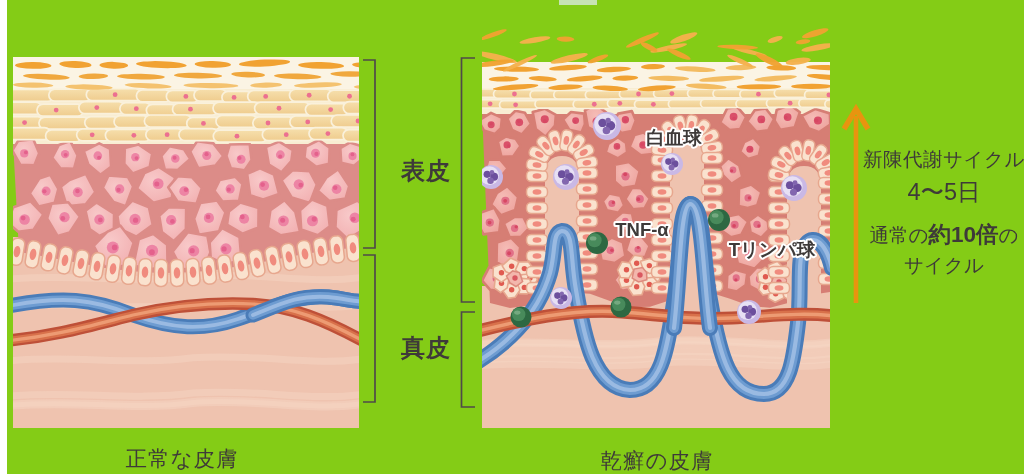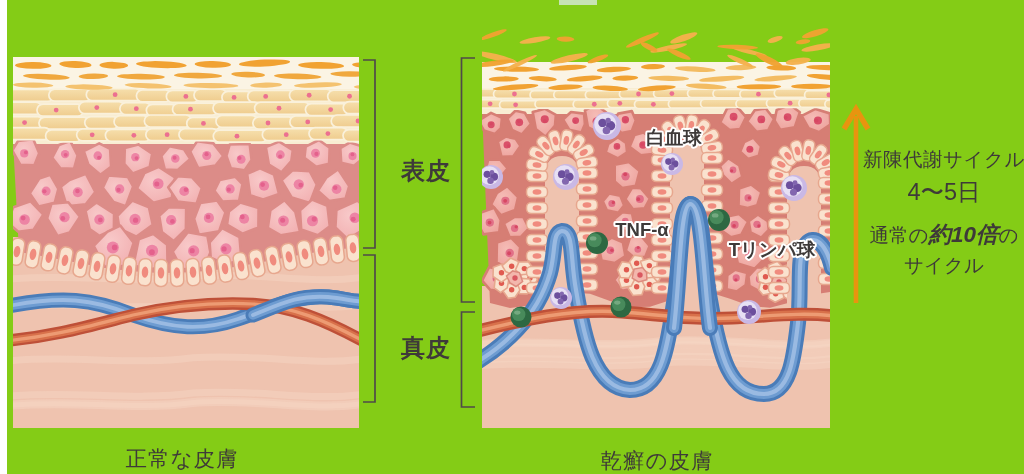--- a/index.html
+++ b/index.html
@@ -7,21 +7,21 @@
          font-family:"Liberation Sans",sans-serif;margin-left:7px;}
   .abs{position:absolute;}
   .layer-label{position:absolute;width:60px;text-align:center;font-size:24px;font-weight:700;
                color:#3E3A39;letter-spacing:1px;}
   .caption{position:absolute;width:220px;text-align:center;font-size:21.5px;font-weight:500;
            color:#3E3A39;letter-spacing:1px;}
   .cycle-note{position:absolute;left:849px;top:146px;width:176px;text-align:center;color:#3E3A39;}
   .cycle-note .l1{font-size:19.5px;font-weight:500;white-space:nowrap;letter-spacing:0.5px;}
   .cycle-note .l2{font-size:23.5px;font-weight:500;margin-top:3px;}
   .cycle-note .l3{font-size:19.5px;font-weight:500;margin-top:11px;white-space:nowrap;}
-  .cycle-note .l3 b{font-size:22.5px;font-weight:700;font-style:italic;}
+  .cycle-note .l3 b{font-size:22.5px;font-weight:700;}
   .cycle-note .l4{font-size:19.5px;font-weight:500;margin-top:2px;}
   .artifact{position:absolute;left:552px;top:0;width:38px;height:5px;background:#E4ECF7;opacity:.7;}
   svg text.cellLabel{font-family:"Liberation Sans",sans-serif;font-size:18.5px;font-weight:600;
        fill:#3E3A39;stroke:#ffffff;stroke-width:4px;paint-order:stroke;stroke-linejoin:round;}
 </style>
 </head>
 <body>
 
 <div class="stage">
 

